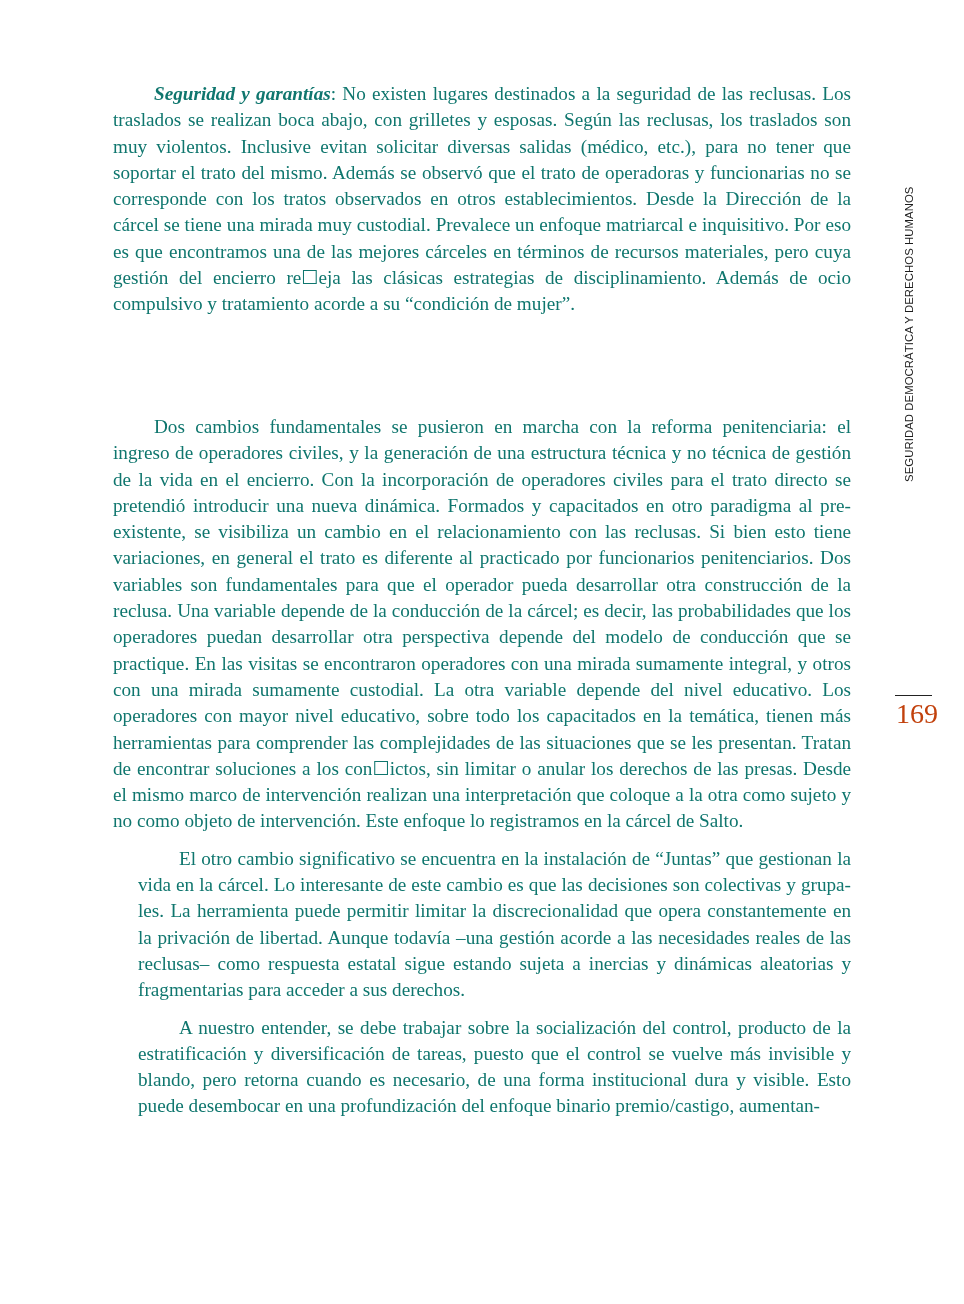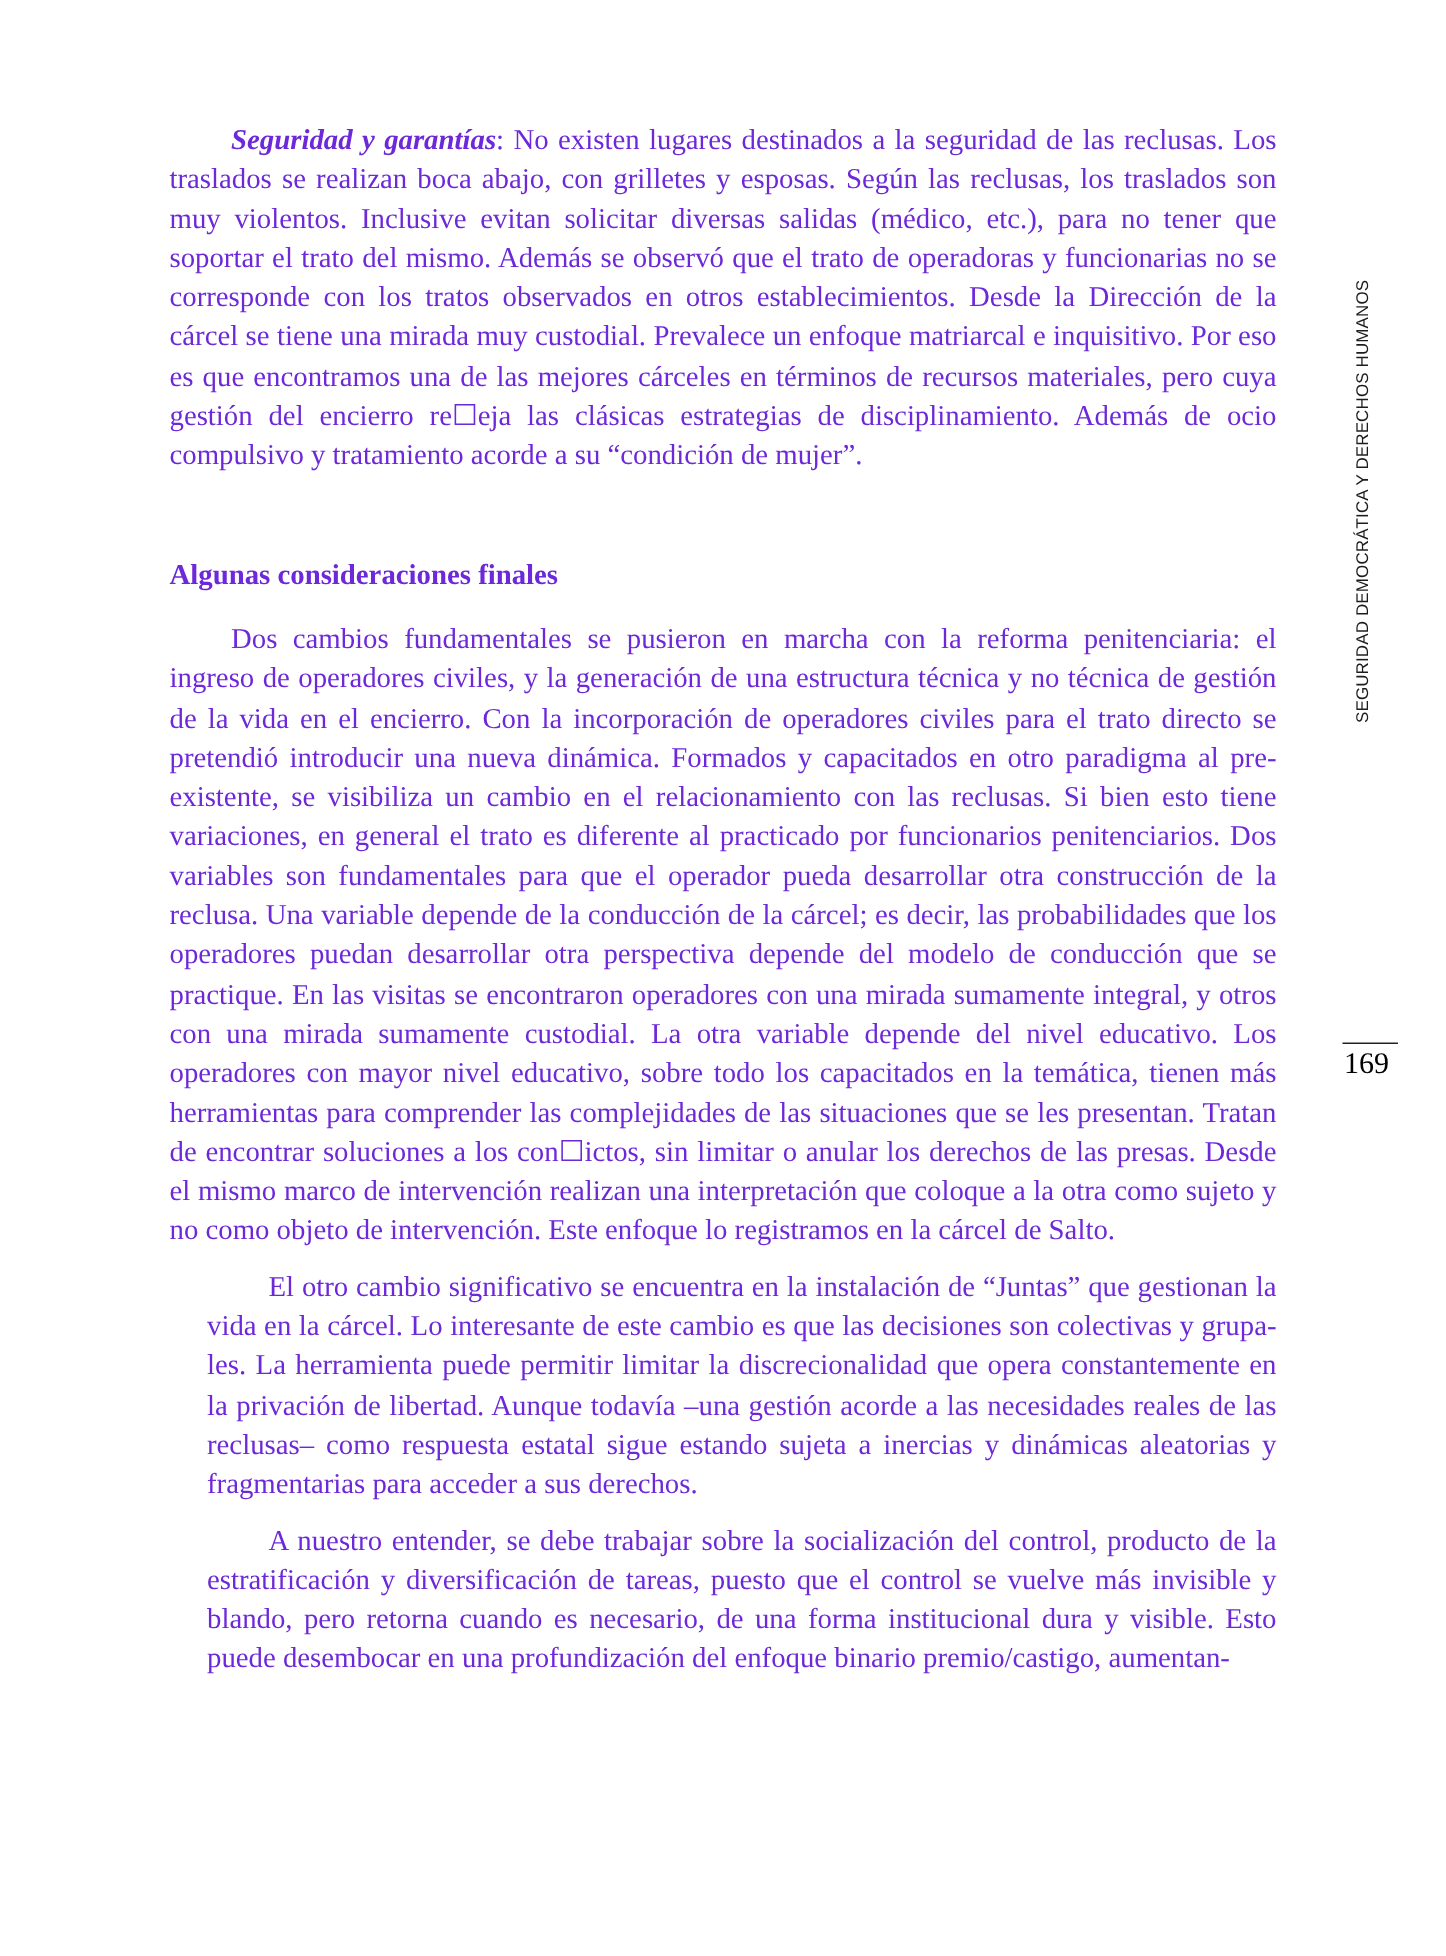--- a/index.html
+++ b/index.html
@@ -1,51 +1,50 @@
 <!DOCTYPE html>
 <html><head>
 <meta charset="utf-8">
 <style>
   html, body { margin: 0; padding: 0; background: #ffffff; }
   body { width: 964px; height: 1304px; position: relative; overflow: hidden; }
   .page {
     position: absolute; left: 113px; top: 81px; width: 738px;
     font-family: "Liberation Serif", "DejaVu Serif", serif;
-    font-size: 19.2px; line-height: 26.3px; color: #6d28d9;
+    font-size: 19.2px; line-height: 26.3px; color: #0f766e;
     text-align: justify; hyphens: manual;
   }
   .page p { margin: 0; text-indent: 41px; }
   .page p.gap { margin-top: 11px; margin-left: 25px; }
   .page .lead { font-style: italic; font-weight: bold; }
   .page h2 {
     font-family: "Liberation Serif", "DejaVu Serif", serif;
     font-size: 19.2px; font-weight: bold; margin: 0;
     position: absolute; top: 290px; left: 0; line-height: 26px;
   }
   .section2 { position: absolute; top: 333px; left: 0; width: 738px; }
   .side {
     position: absolute; left: 903px; top: 482px;
     transform-origin: 0 0; transform: rotate(-90deg);
     font-family: "Liberation Sans", "DejaVu Sans", sans-serif;
     font-size: 11.3px; letter-spacing: 0.1px; color: #1c1c1c; white-space: nowrap;
     width: 318px;
   }
   .folio-rule { position: absolute; left: 895px; top: 695px; width: 37px; height: 1px; background: #222; }
   .folio {
-    position: absolute; left: 896px; top: 698px; width: 37px; text-align: left;
-    font-family: "Liberation Serif", "DejaVu Serif", serif; font-size: 20px; color: #000000;
+    position: absolute; left: 896px; top: 698px; width: 37px; text-align: right;
+    font-family: "Liberation Serif", "DejaVu Serif", serif; font-size: 28px; color: #c2410c;
   }
 </style>
 </head>
 <body>
 
 <div class="page">
   <p><span class="lead">Seguridad y garantías</span><span>: No existen lugares destinados a la seguridad de las reclusas. Los traslados se realizan boca abajo, con grilletes y esposas. Según las reclusas, los traslados son muy violentos. Inclusive evitan solicitar diversas salidas (médico, etc.), para no tener que soportar el trato del mismo. Además se observó que el trato de operadoras y funcionarias no se corresponde con los tratos observados en otros establecimientos. Desde la Dirección de la cárcel se tiene una mirada muy custodial. Prevalece un enfoque matriarcal e inquisitivo. Por eso es que encontramos una de las mejores cárceles en términos de recursos materiales, pero cuya gestión del encierro re☐eja las clásicas estrategias de disciplinamiento. Además de ocio compulsivo y tratamiento acorde a su “condición de mujer”.</span></p>
 
-  <h2>Algunas consideraciones finales</h2>
 
   <div class="section2">
     <p>Dos cambios fundamentales se pusieron en marcha con la reforma penitenciaria: el ingreso de operadores civiles, y la generación de una estructura técnica y no técnica de gestión de la vida en el encierro. Con la incorporación de operadores civiles para el trato directo se pretendió introducir una nueva dinámica. Formados y capacitados en otro pa­radigma al pre-existente, se visibiliza un cambio en el relacionamiento con las reclusas. Si bien esto tiene variaciones, en general el trato es diferente al practicado por funcionarios penitenciarios. Dos variables son fundamentales para que el operador pueda desarrollar otra construcción de la reclusa. Una variable depende de la conducción de la cárcel; es de­cir, las probabilidades que los operadores puedan desarrollar otra perspectiva depende del modelo de conducción que se practique. En las visitas se encontraron operadores con una mirada sumamente integral, y otros con una mirada sumamente custodial. La otra variable depende del nivel educativo. Los operadores con mayor nivel educativo, sobre todo los capacitados en la temática, tienen más herramientas para comprender las complejidades de las situaciones que se les presentan. Tratan de encontrar soluciones a los con☐ictos, sin limitar o anular los derechos de las presas. Desde el mismo marco de intervención realizan una interpretación que coloque a la otra como sujeto y no como objeto de intervención. Este enfoque lo registramos en la cárcel de Salto.</p>
     <p class="gap">El otro cambio significativo se encuentra en la instalación de “Juntas” que gestionan la vida en la cárcel. Lo interesante de este cambio es que las decisiones son colectivas y grupa­les. La herramienta puede permitir limitar la discrecionalidad que opera constantemente en la privación de libertad. Aunque todavía –una gestión acorde a las necesidades reales de las reclusas– como respuesta estatal sigue estando sujeta a inercias y dinámicas aleatorias y fragmentarias para acceder a sus derechos.</p>
     <p class="gap">A nuestro entender, se debe trabajar sobre la socialización del control, producto de la estratificación y diversificación de tareas, puesto que el control se vuelve más invisible y blando, pero retorna cuando es necesario, de una forma institucional dura y visible. Esto puede desembocar en una profundización del enfoque binario premio/castigo, aumentan-</p>
   </div>
 </div>
 
 <div class="side">SEGURIDAD DEMOCRÁTICA Y DERECHOS HUMANOS</div>
 <div class="folio-rule"></div>

